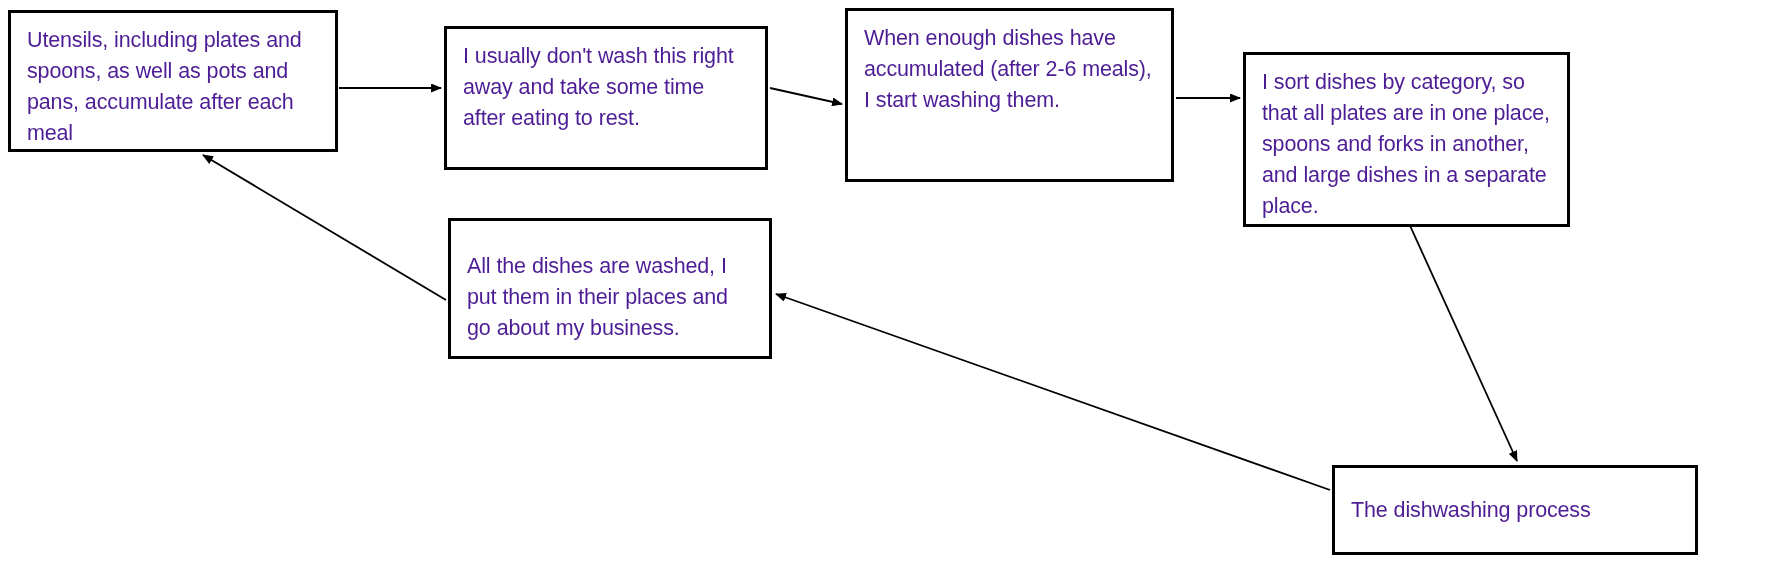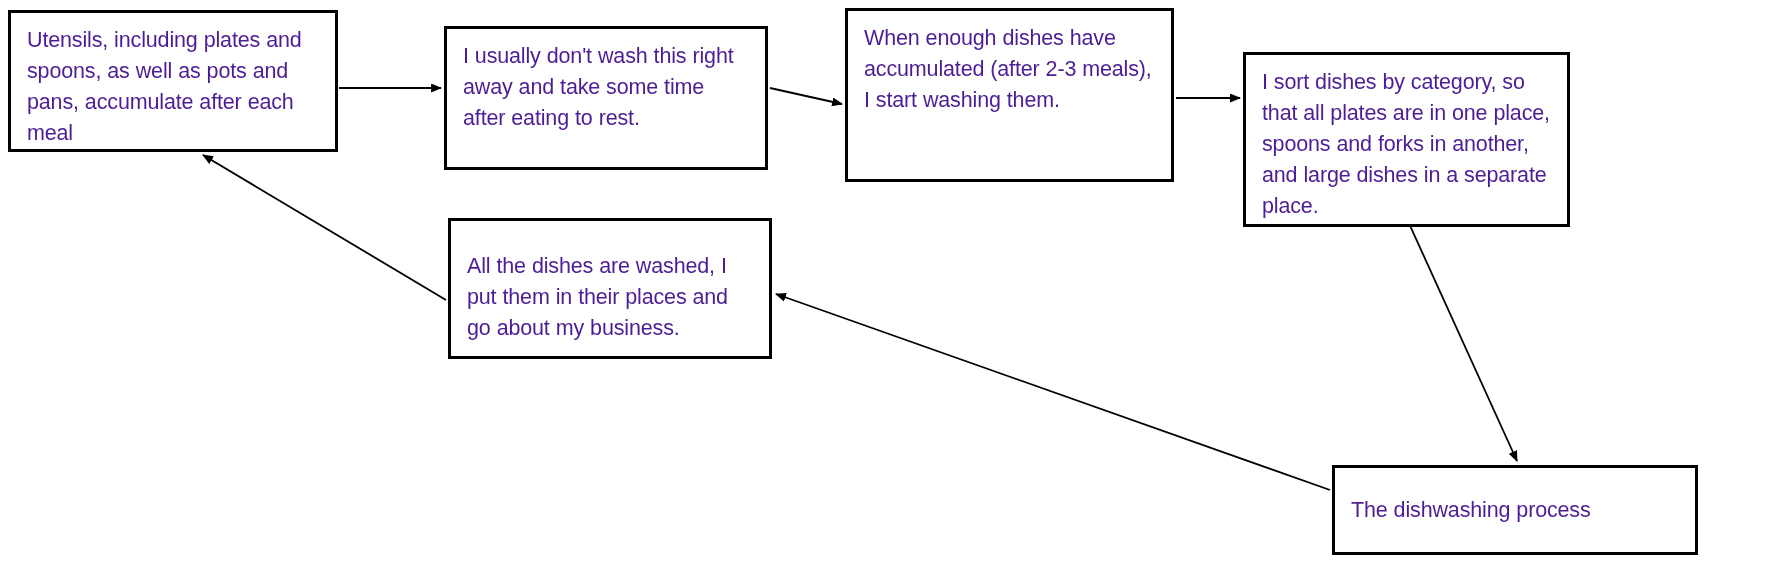--- a/index.html
+++ b/index.html
@@ -99,21 +99,21 @@
 
   <div class="node" id="node-utensils">
     <span class="node-text">Utensils, including plates and spoons, as well as pots and pans, accumulate after each meal</span>
   </div>
 
   <div class="node" id="node-delay">
     <span class="node-text">I usually don't wash this right away and take some time after eating to rest.</span>
   </div>
 
   <div class="node" id="node-accumulate">
-    <span class="node-text">When enough dishes have accumulated (after 2-3 meals), I start washing them.</span>
+    <span class="node-text">When enough dishes have accumulated (after 2-6 meals), I start washing them.</span>
   </div>
 
   <div class="node" id="node-sort">
     <span class="node-text">I sort dishes by category, so that all plates are in one place, spoons and forks in another, and large dishes in a separate place.</span>
   </div>
 
   <div class="node" id="node-process">
     <span class="node-text">The dishwashing process</span>
   </div>
 

